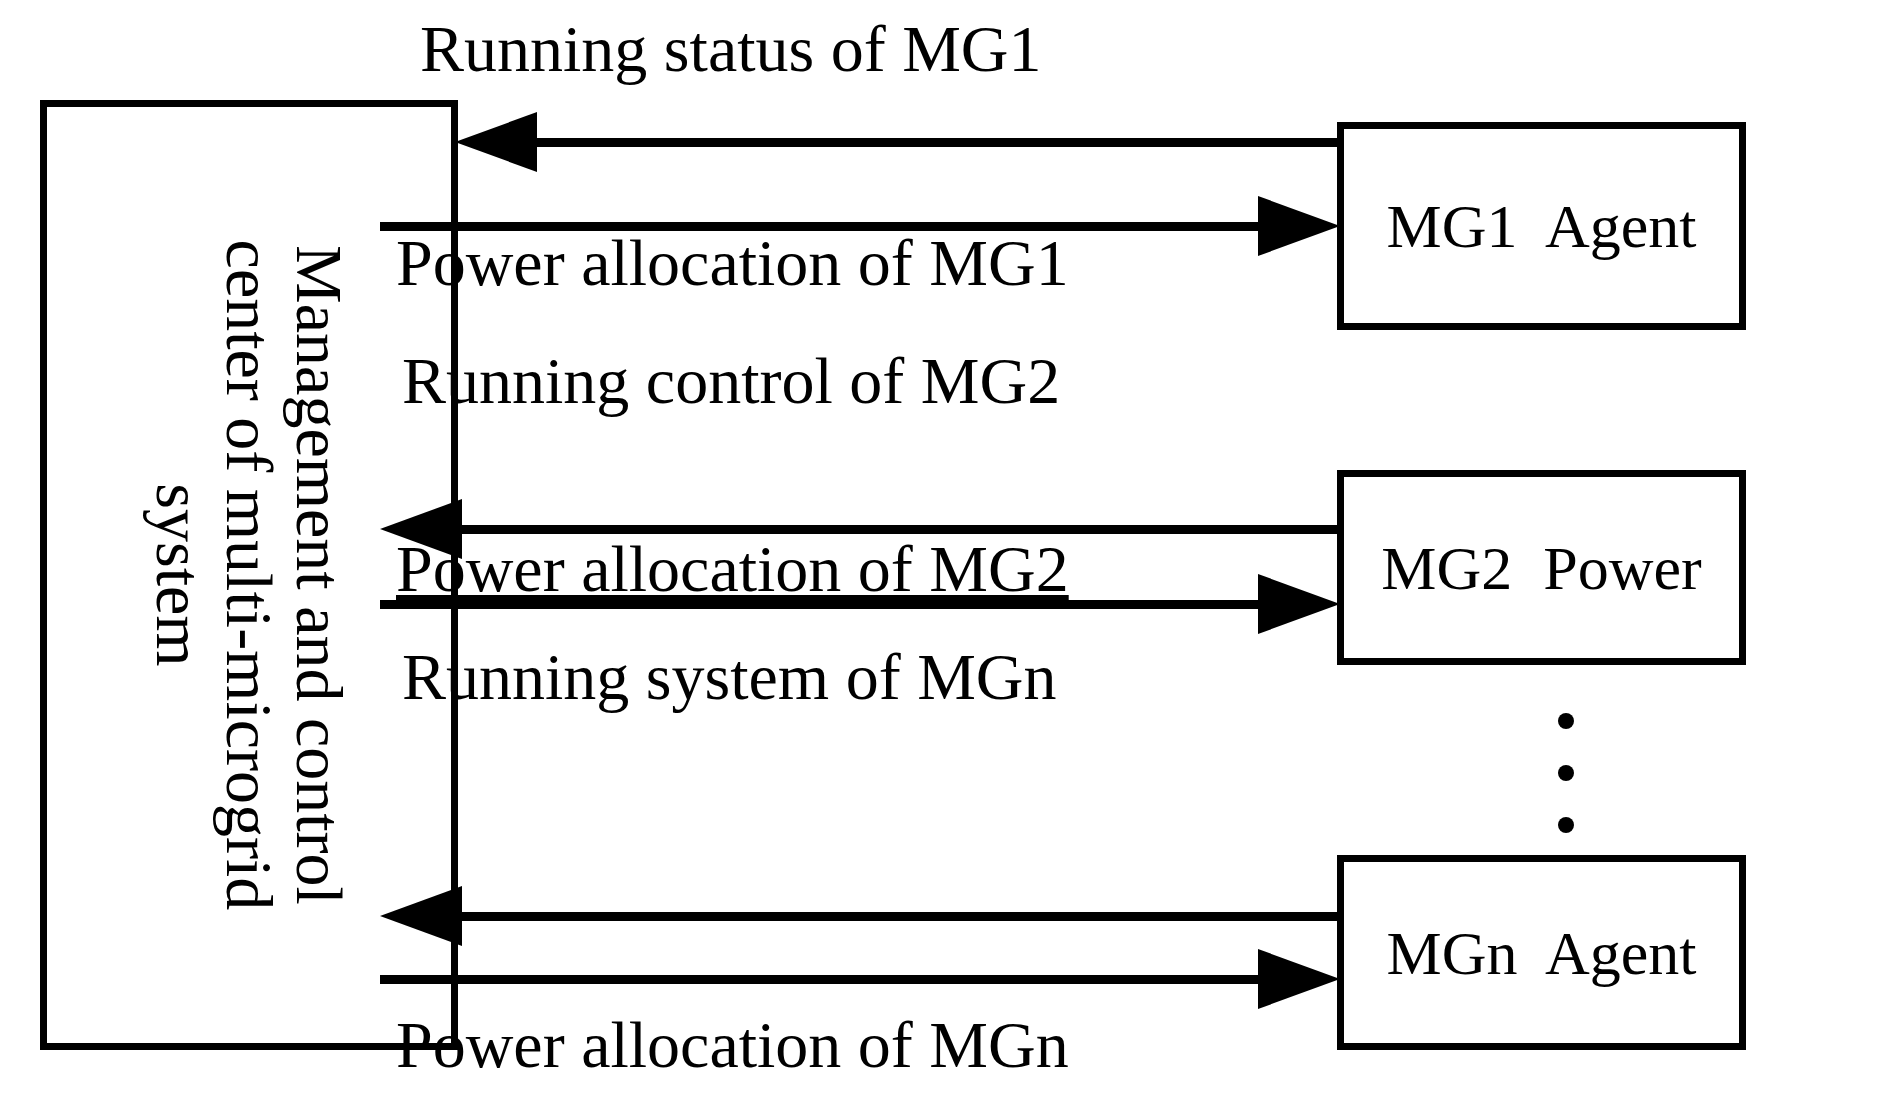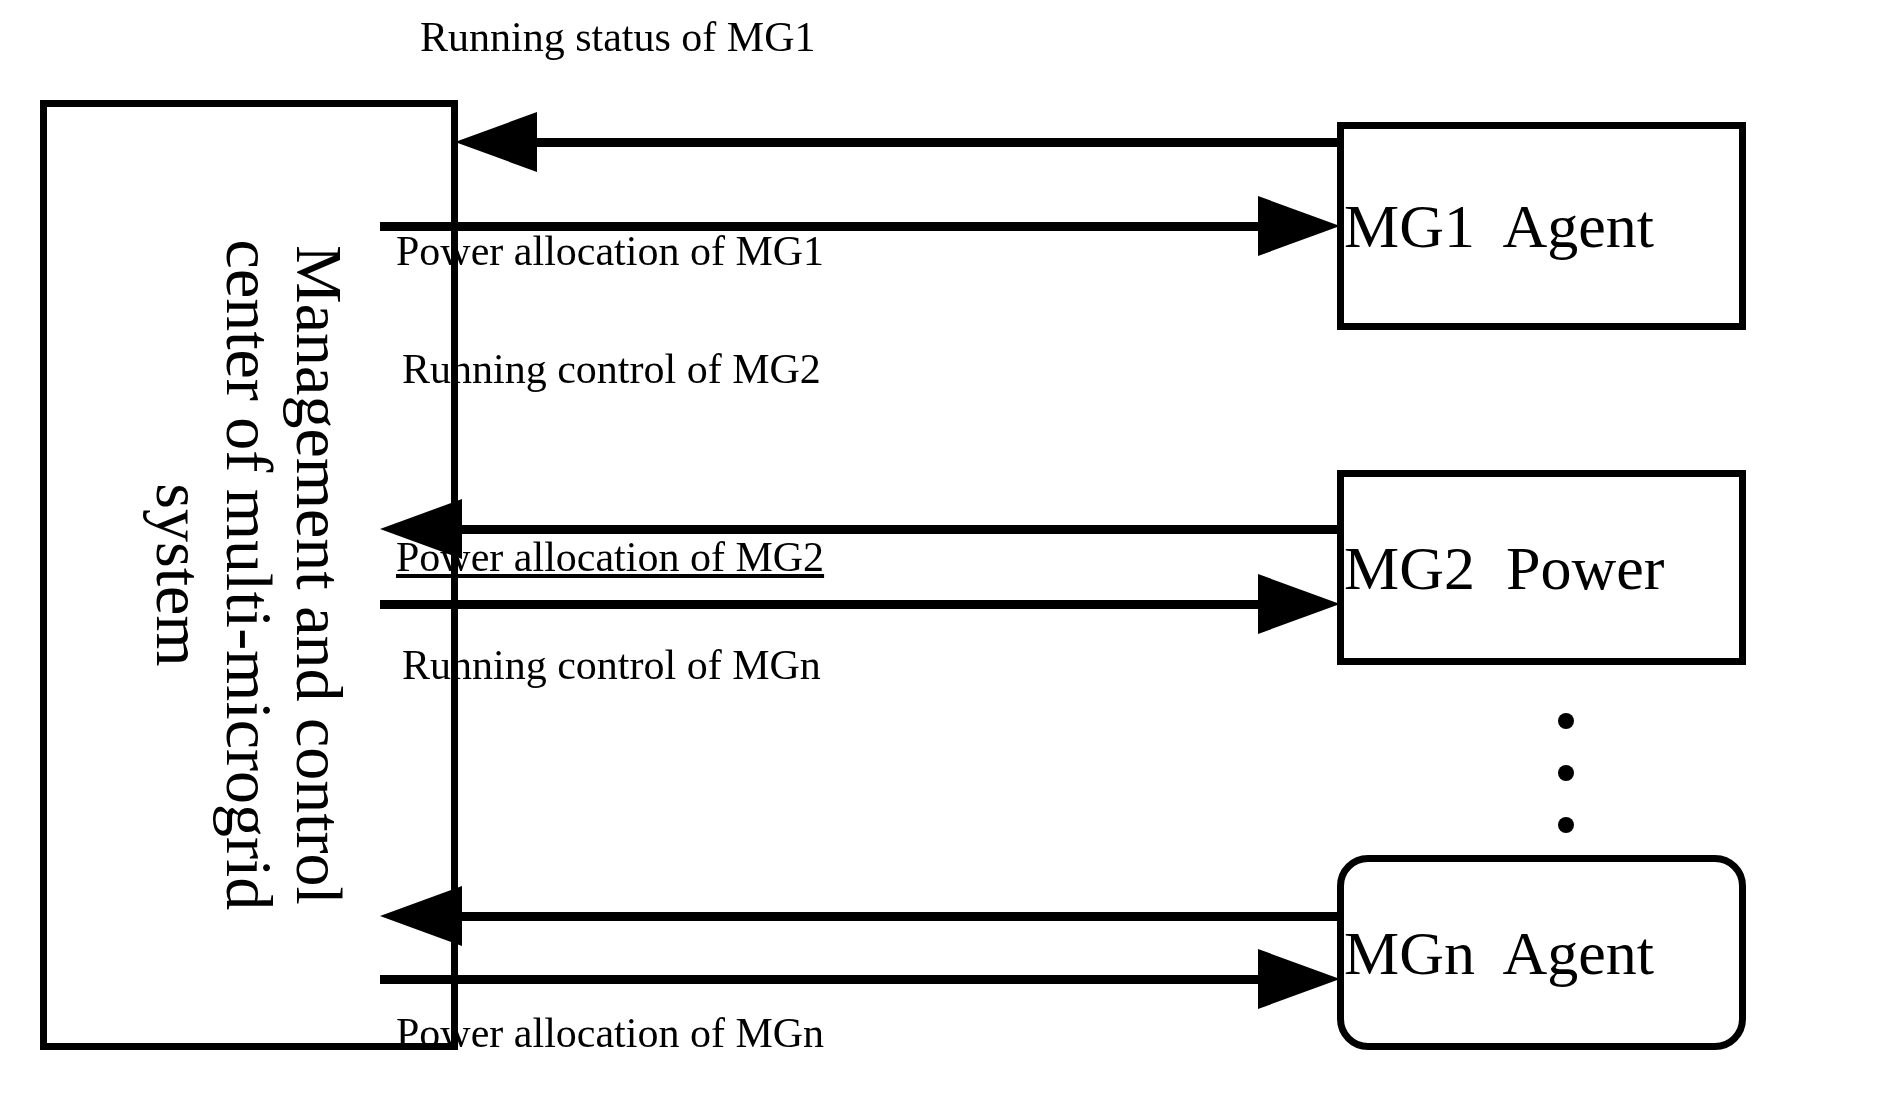--- a/index.html
+++ b/index.html
@@ -52,24 +52,25 @@
   }
   .vertical-label .vline {
     display: block;
   }
 
   .agent-box {
     left: 1337px;
     width: 409px;
     display: flex;
     align-items: center;
+    justify-content: center;
   }
   .agent-box-1 { top: 122px; height: 208px; }
   .agent-box-2 { top: 470px; height: 195px; }
-  .agent-box-n { top: 855px; height: 195px; border-radius: 31px; }
+  .agent-box-n { top: 855px; height: 195px; }
 
   .agent-label {
     font-size: 62px;
     line-height: 1;
     white-space: pre;
     text-align: center;
   }
 
   
   .arrow {
@@ -105,21 +106,21 @@
     border-left: 82px solid #000000;
   }
   .arrow.right .shaft {
     left: 0;
     right: 78px;
   }
 
   
   .edge-label {
     position: absolute;
-    font-size: 42px;
+    font-size: 66px;
     line-height: 1;
     white-space: nowrap;
   }
 
   
   .vdots {
     position: absolute;
     left: 1558px;
     top: 713px;
     width: 20px;
@@ -185,21 +186,21 @@
   <div class="box agent-box agent-box-2">
     <span class="agent-label">MG2  Power</span>
   </div>
 
   <div class="vdots">
     <i></i>
     <i></i>
     <i></i>
   </div>
 
-  <div class="edge-label" style="left:402px; top:644px;">Running control of MGn</div>
+  <div class="edge-label" style="left:402px; top:644px;">Running system of MGn</div>
 
   <div class="arrow left" style="left:380px; top:912px; width:960px;">
     <span class="head"></span>
     <span class="shaft"></span>
   </div>
 
   <div class="arrow right" style="left:380px; top:975px; width:960px;">
     <span class="shaft"></span>
     <span class="head"></span>
   </div>

